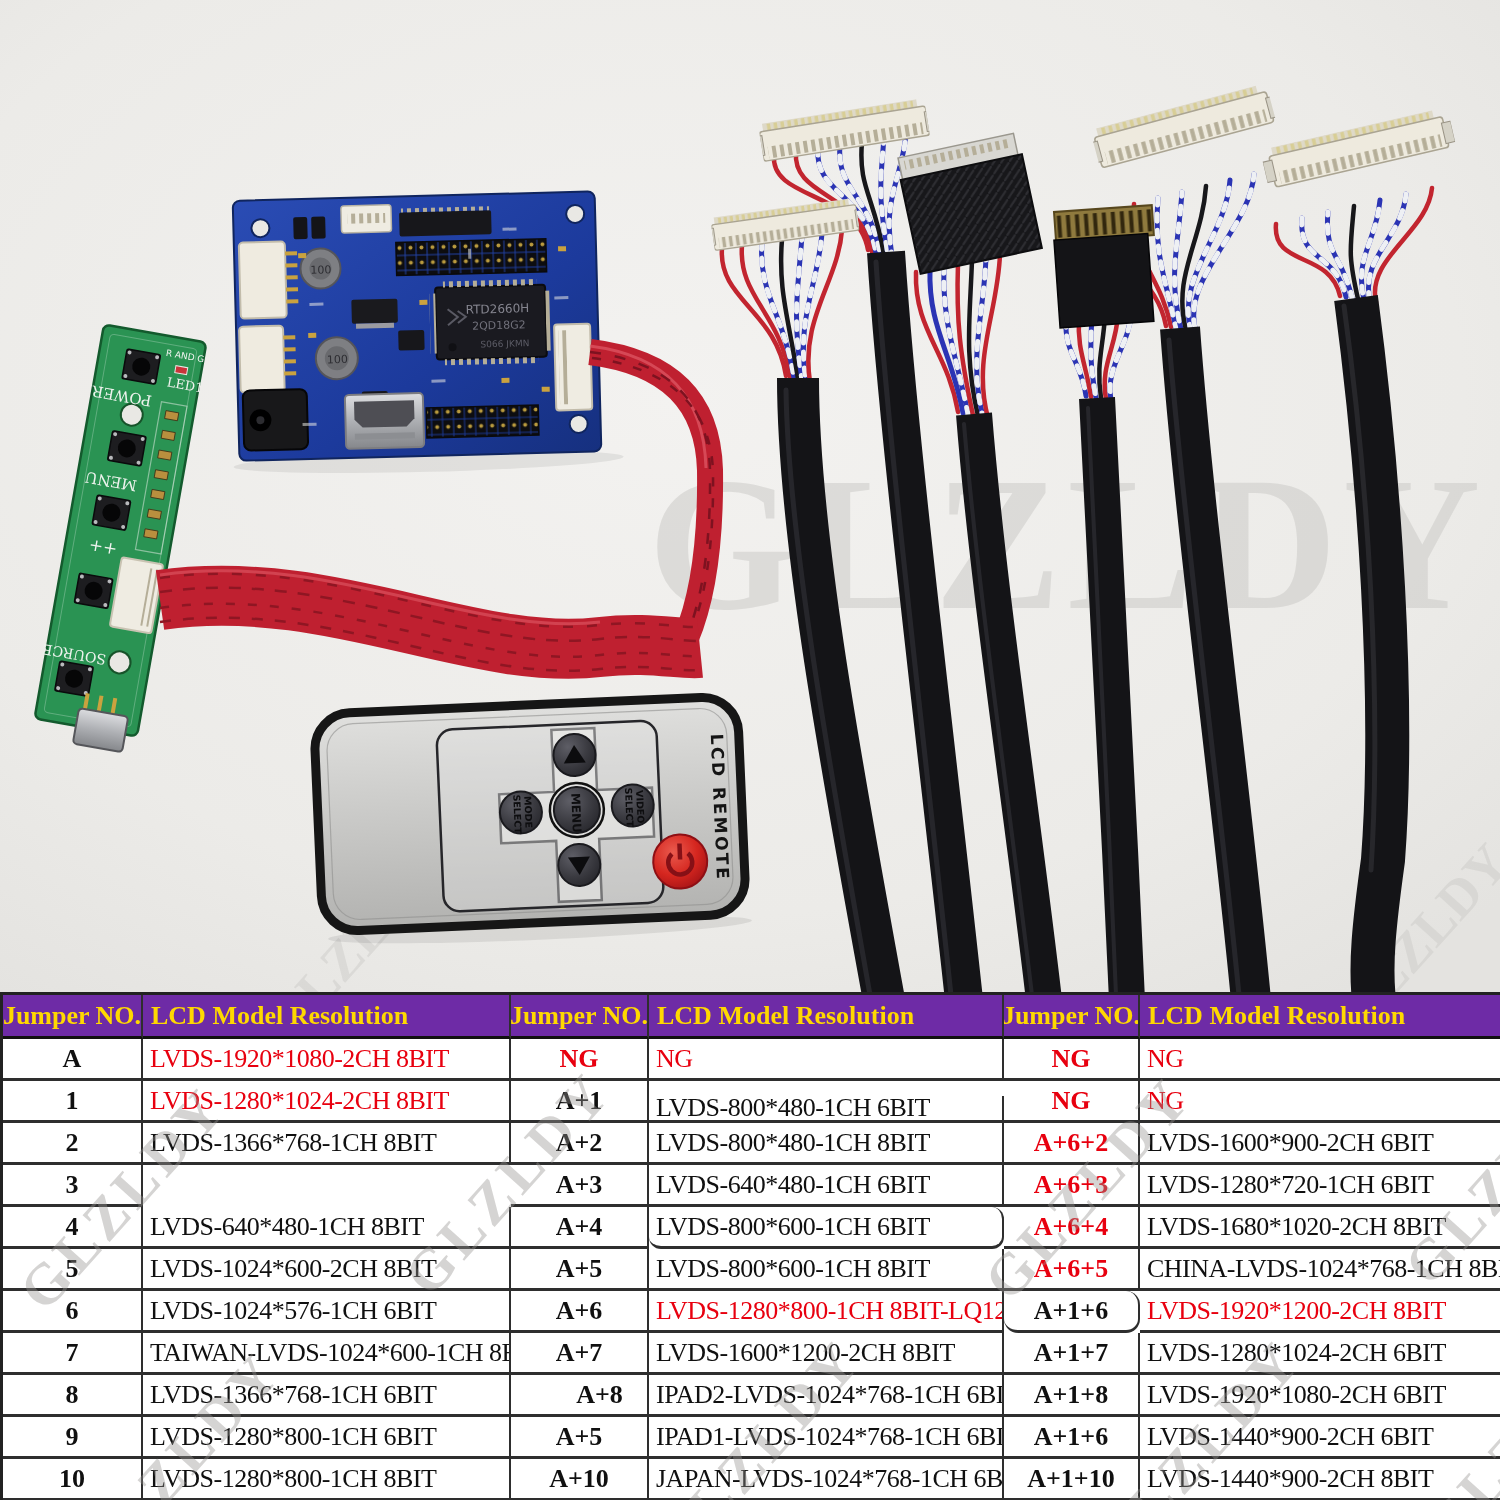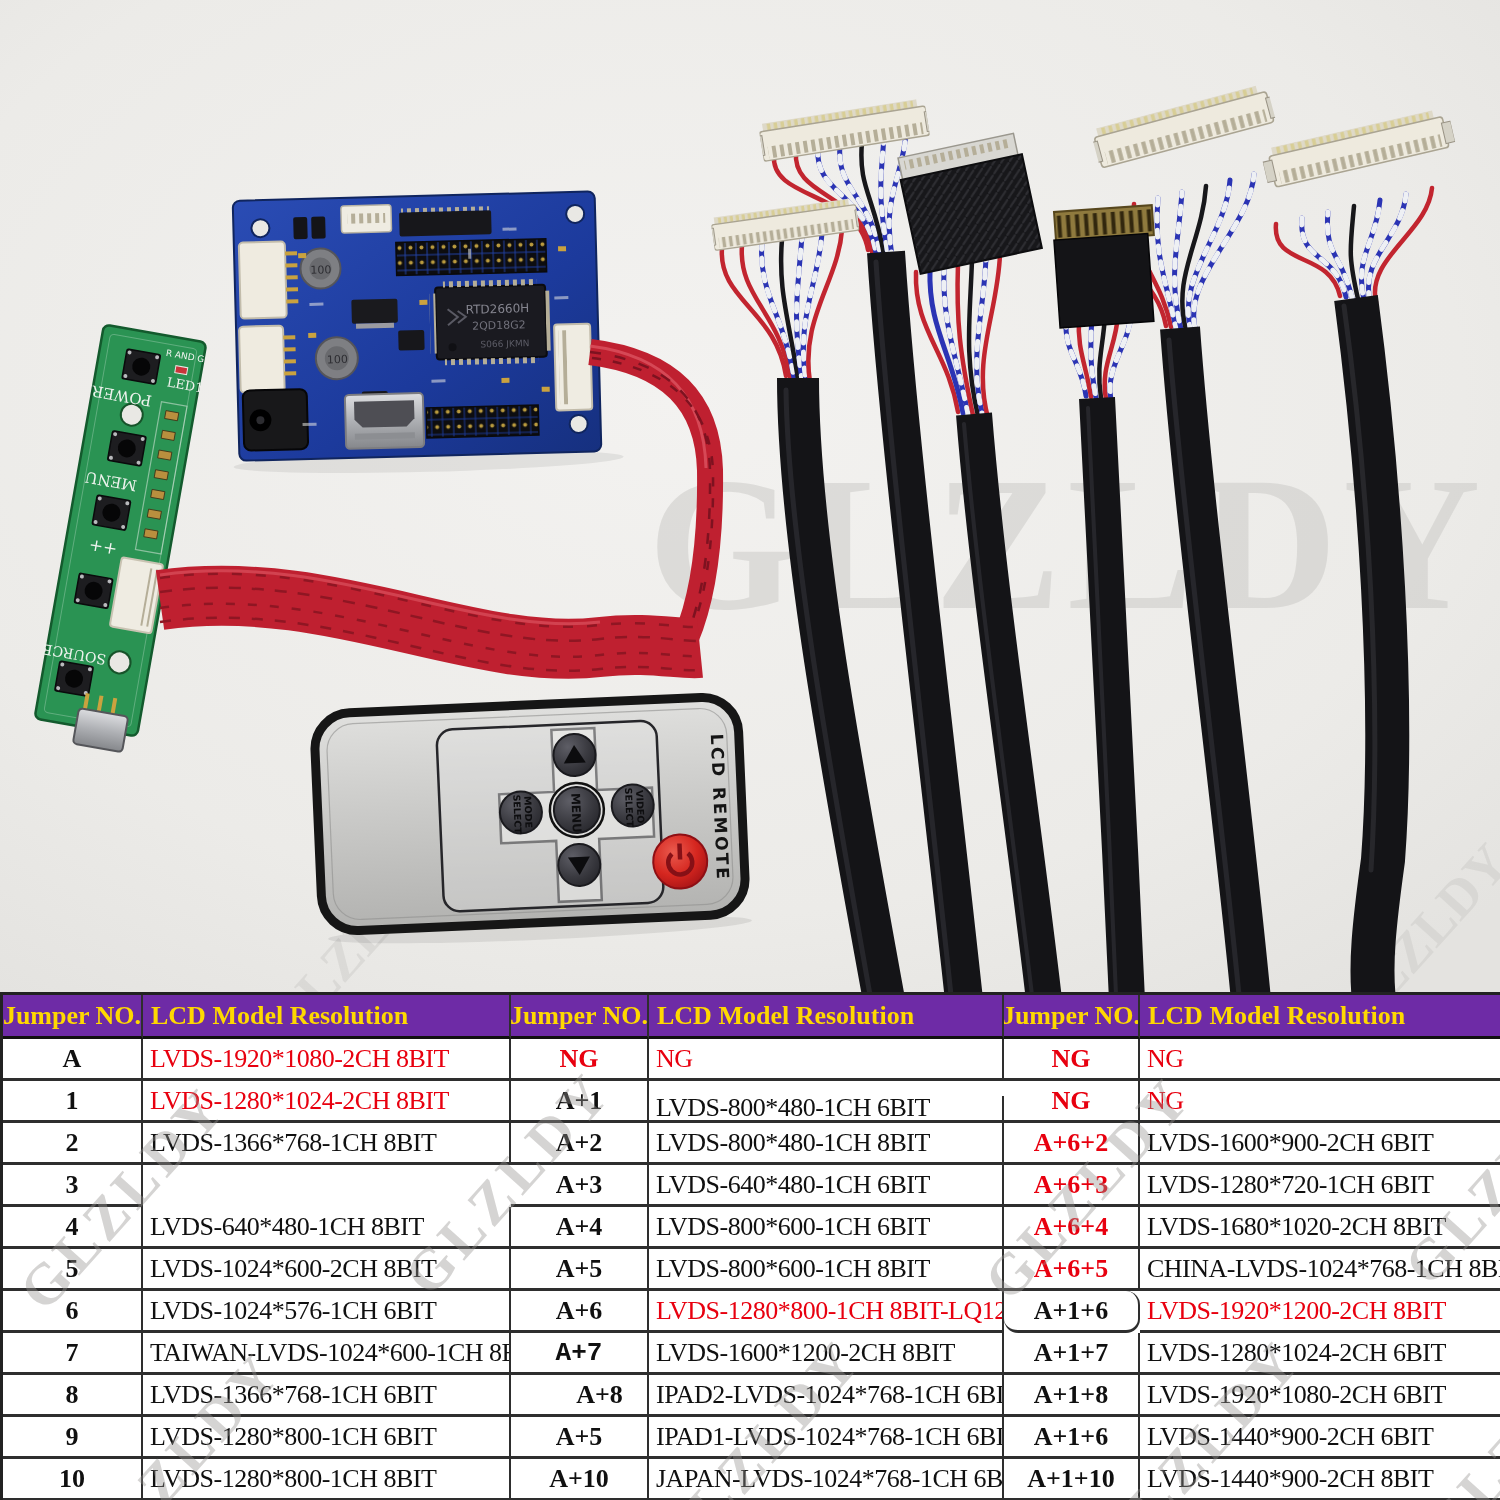--- a/index.html
+++ b/index.html
@@ -488,26 +488,26 @@
       <div class="cell header hm" style="grid-area: 1 / 4;">LCD Model Resolution</div>
       <div class="cell jumper red" style="grid-area: 2 / 3;">NG</div>
       <div class="cell model red" style="grid-area: 2 / 4;">NG</div>
       <div class="cell jumper" style="grid-area: 3 / 3;">A+1</div>
       <div class="cell model" style="grid-area: 3 / 4; margin-top: 15px;">LVDS-800*480-1CH 6BIT</div>
       <div class="cell jumper" style="grid-area: 4 / 3;">A+2</div>
       <div class="cell model" style="grid-area: 4 / 4;">LVDS-800*480-1CH 8BIT</div>
       <div class="cell jumper" style="grid-area: 5 / 3;">A+3</div>
       <div class="cell model" style="grid-area: 5 / 4;">LVDS-640*480-1CH 6BIT</div>
       <div class="cell jumper" style="grid-area: 6 / 3;">A+4</div>
-      <div class="cell model" style="grid-area: 6 / 4;">LVDS-800*600-1CH 6BIT</div>
+      <div class="cell model" style="grid-area: 6 / 4; border-radius: 12px;">LVDS-800*600-1CH 6BIT</div>
       <div class="cell jumper" style="grid-area: 7 / 3;">A+5</div>
       <div class="cell model" style="grid-area: 7 / 4;">LVDS-800*600-1CH 8BIT</div>
       <div class="cell jumper" style="grid-area: 8 / 3;">A+6</div>
       <div class="cell model red" style="grid-area: 8 / 4;">LVDS-1280*800-1CH 8BIT-LQ123</div>
-      <div class="cell jumper" style="grid-area: 9 / 3; font-family: Liberation Mono, monospace;">A+7</div>
+      <div class="cell jumper" style="grid-area: 9 / 3;">A+7</div>
       <div class="cell model" style="grid-area: 9 / 4;">LVDS-1600*1200-2CH 8BIT</div>
       <div class="cell jumper" style="grid-area: 10 / 3; padding-left: 41px;">A+8</div>
       <div class="cell model" style="grid-area: 10 / 4;">IPAD2-LVDS-1024*768-1CH 6BIT</div>
       <div class="cell jumper" style="grid-area: 11 / 3;">A+5</div>
       <div class="cell model" style="grid-area: 11 / 4;">IPAD1-LVDS-1024*768-1CH 6BIT</div>
       <div class="cell jumper" style="grid-area: 12 / 3;">A+10</div>
       <div class="cell model" style="grid-area: 12 / 4;">JAPAN-LVDS-1024*768-1CH 6BIT</div>
       <div class="cell header hj" style="grid-area: 1 / 5;">Jumper NO.</div>
       <div class="cell header hm" style="grid-area: 1 / 6;">LCD Model Resolution</div>
       <div class="cell jumper red" style="grid-area: 2 / 5;">NG</div>

